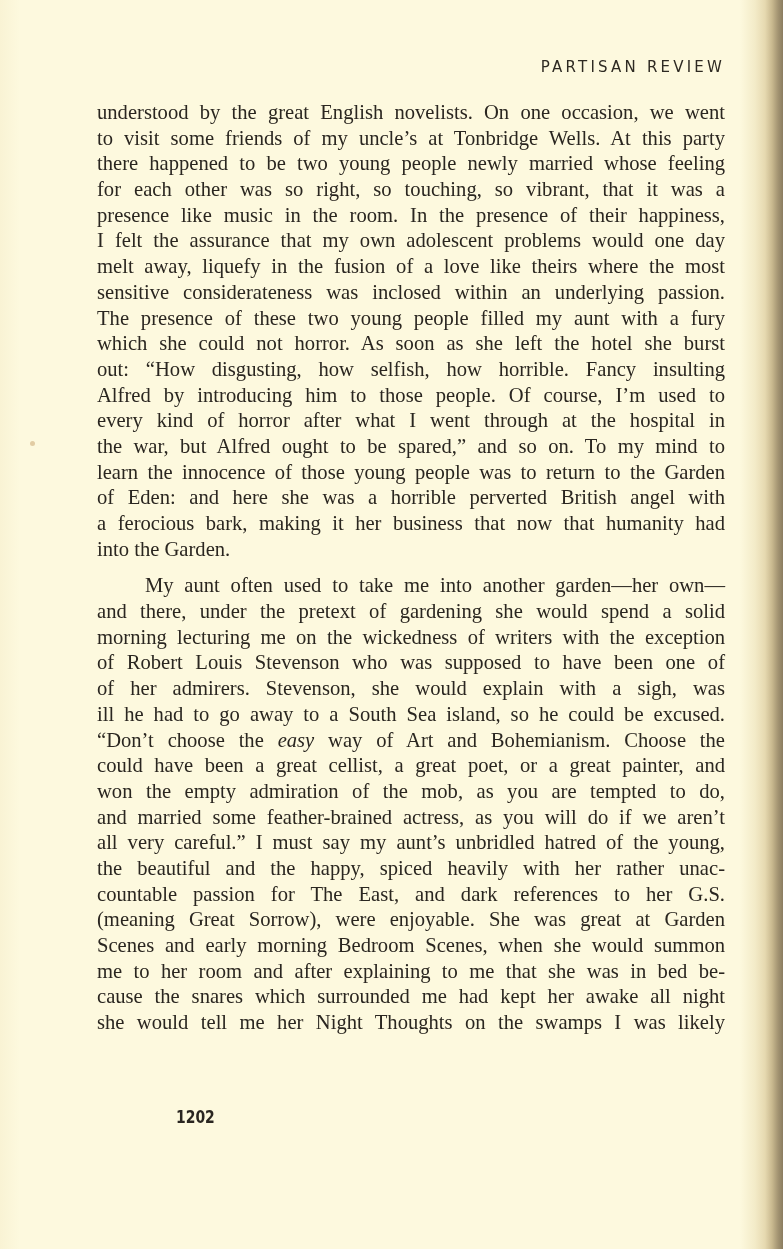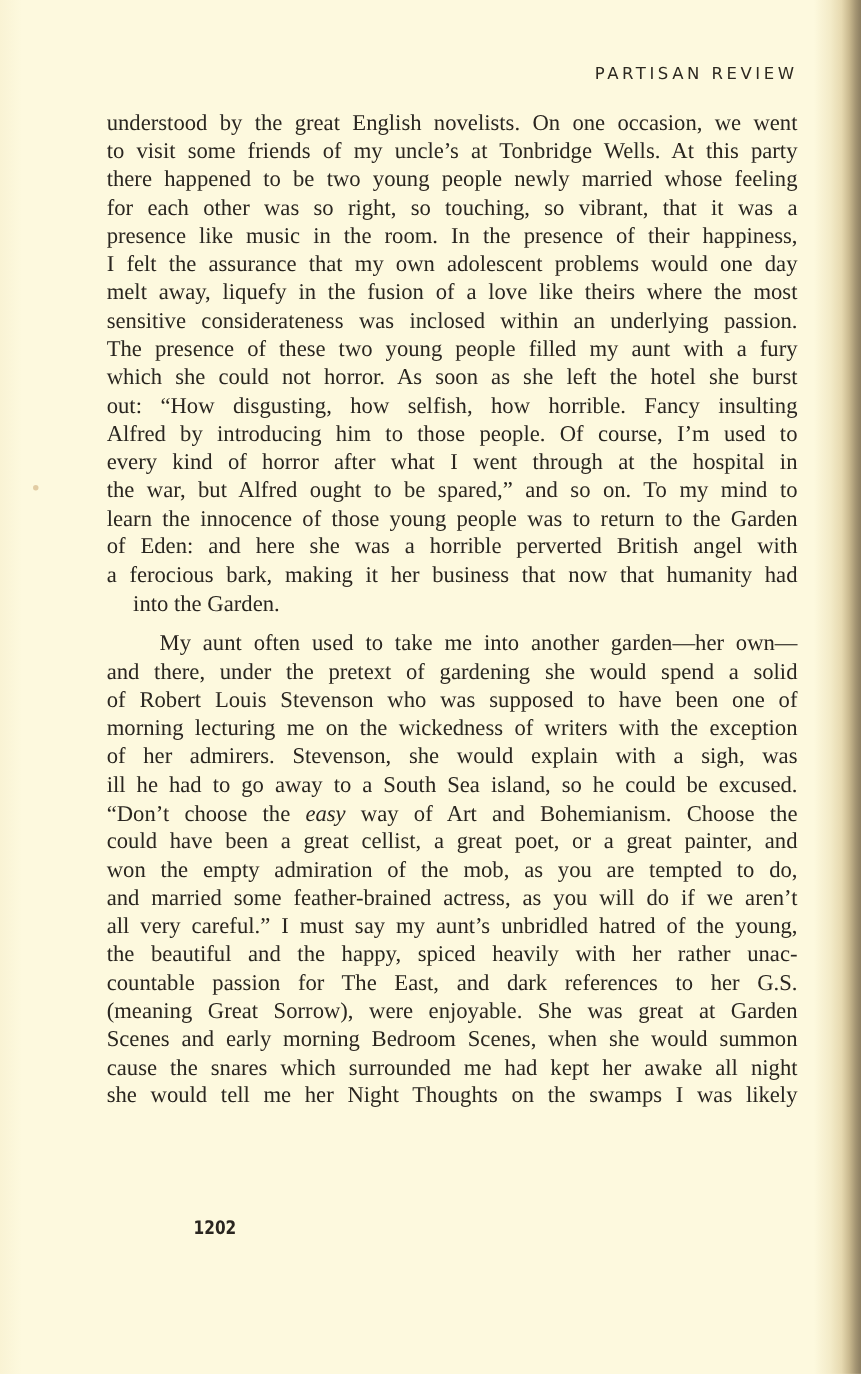--- a/index.html
+++ b/index.html
@@ -51,21 +51,20 @@
     }
     .line {
       display: block;
       text-align: justify;
       text-align-last: justify;
       white-space: nowrap;
       height: 25.7px;
     }
     .line.last {
       text-align-last: left;
-      margin-left: 24px;
     }
     .line.indent {
       padding-left: 48px;
     }
     .para-gap {
       height: 11px;
     }
     .folio {
       position: absolute;
       left: 176px;
@@ -103,31 +102,32 @@
         <span class="line">the war, but Alfred ought to be spared,” and so on. To my mind to</span>
         <span class="line">learn the innocence of those young people was to return to the Garden</span>
         <span class="line">of Eden: and here she was a horrible perverted British angel with</span>
         <span class="line">a ferocious bark, making it her business that now that humanity had</span>
         <span class="line last">into the Garden.</span>
       </div>
       <div class="para-gap"></div>
       <div>
         <span class="line indent">My aunt often used to take me into another garden—her own—</span>
         <span class="line">and there, under the pretext of gardening she would spend a solid</span>
+        <span class="line">morning lecturing me on the wickedness of writers with the exception</span>
         <span class="line">of Robert Louis Stevenson who was supposed to have been one of</span>
-        <span class="line">morning lecturing me on the wickedness of writers with the exception</span>
         <span class="line">of her admirers. Stevenson, she would explain with a sigh, was</span>
         <span class="line">ill he had to go away to a South Sea island, so he could be excused.</span>
         <span class="line">“Don’t choose the <em>easy</em> way of Art and Bohemianism. Choose the</span>
         <span class="line">could have been a great cellist, a great poet, or a great painter, and</span>
         <span class="line">won the empty admiration of the mob, as you are tempted to do,</span>
         <span class="line">and married some feather-brained actress, as you will do if we aren’t</span>
         <span class="line">all very careful.” I must say my aunt’s unbridled hatred of the young,</span>
         <span class="line">the beautiful and the happy, spiced heavily with her rather unac-</span>
         <span class="line">countable passion for The East, and dark references to her G.S.</span>
         <span class="line">(meaning Great Sorrow), were enjoyable. She was great at Garden</span>
         <span class="line">Scenes and early morning Bedroom Scenes, when she would summon</span>
+        <span class="line">me to her room and after explaining to me that she was in bed be-</span>
         <span class="line">cause the snares which surrounded me had kept her awake all night</span>
         <span class="line">she would tell me her Night Thoughts on the swamps I was likely</span>
       </div>
     </div>
   <div class="folio">1202</div>
 </div>
 
 </body></html>

